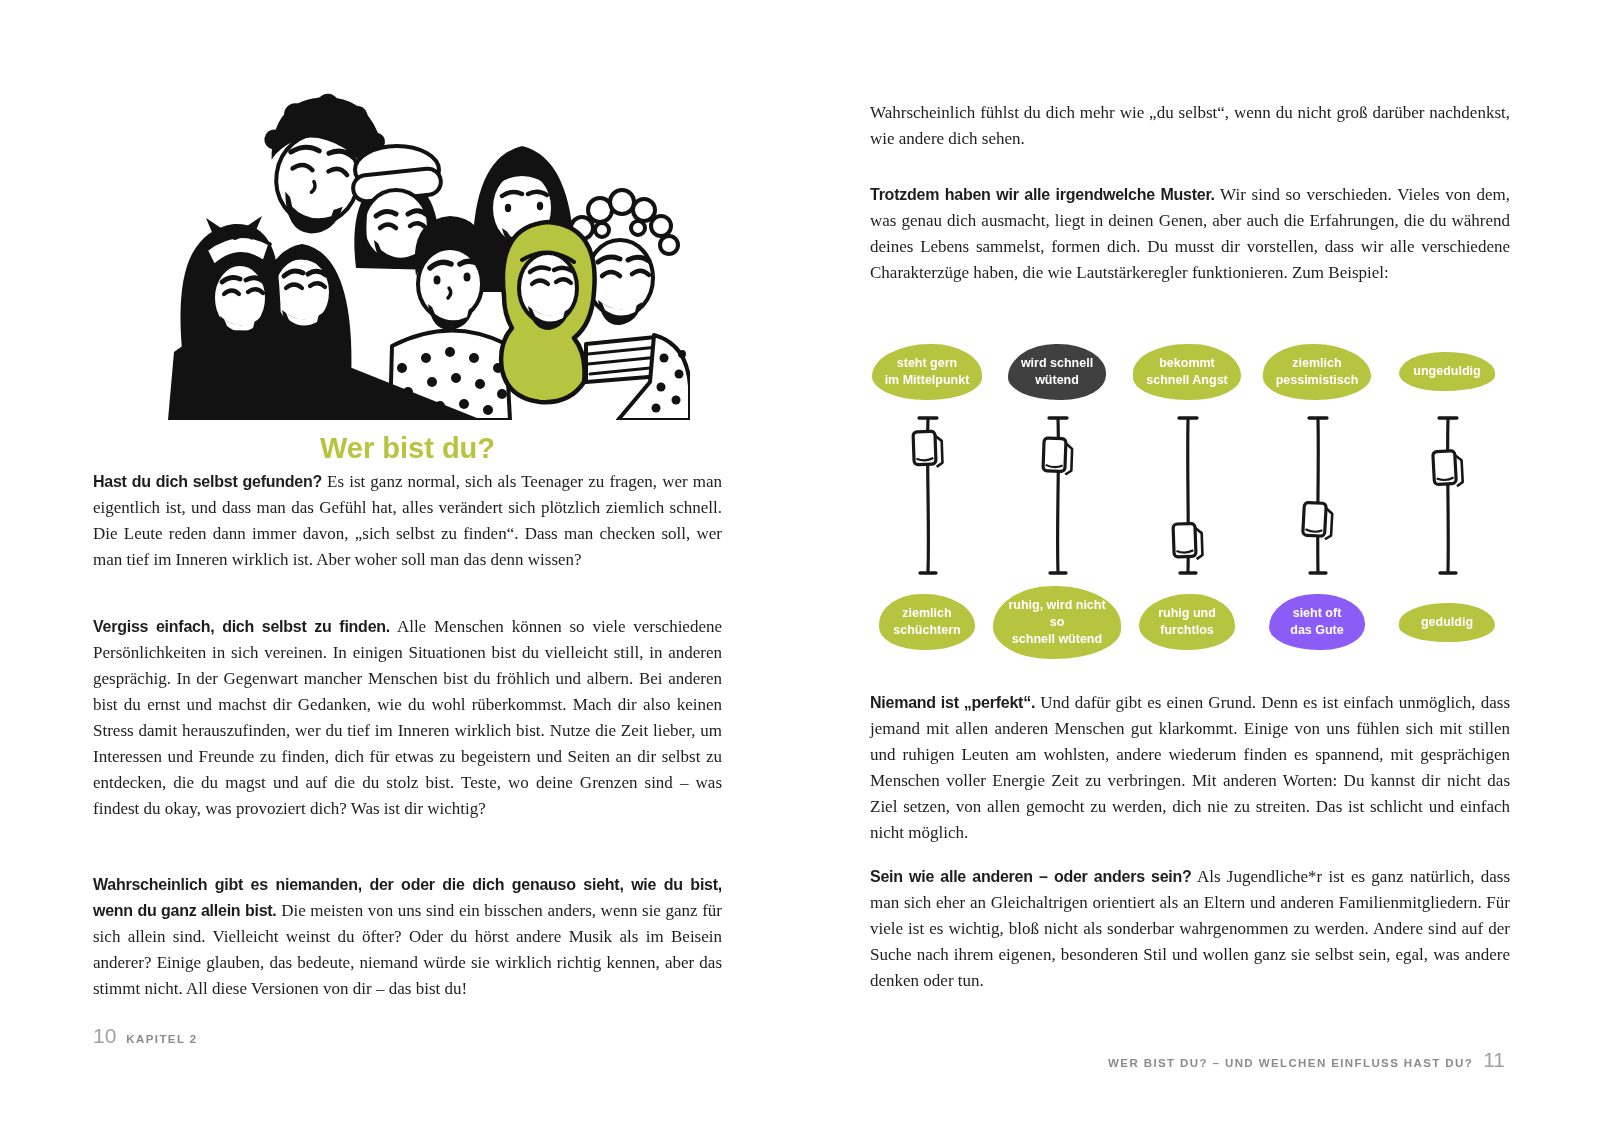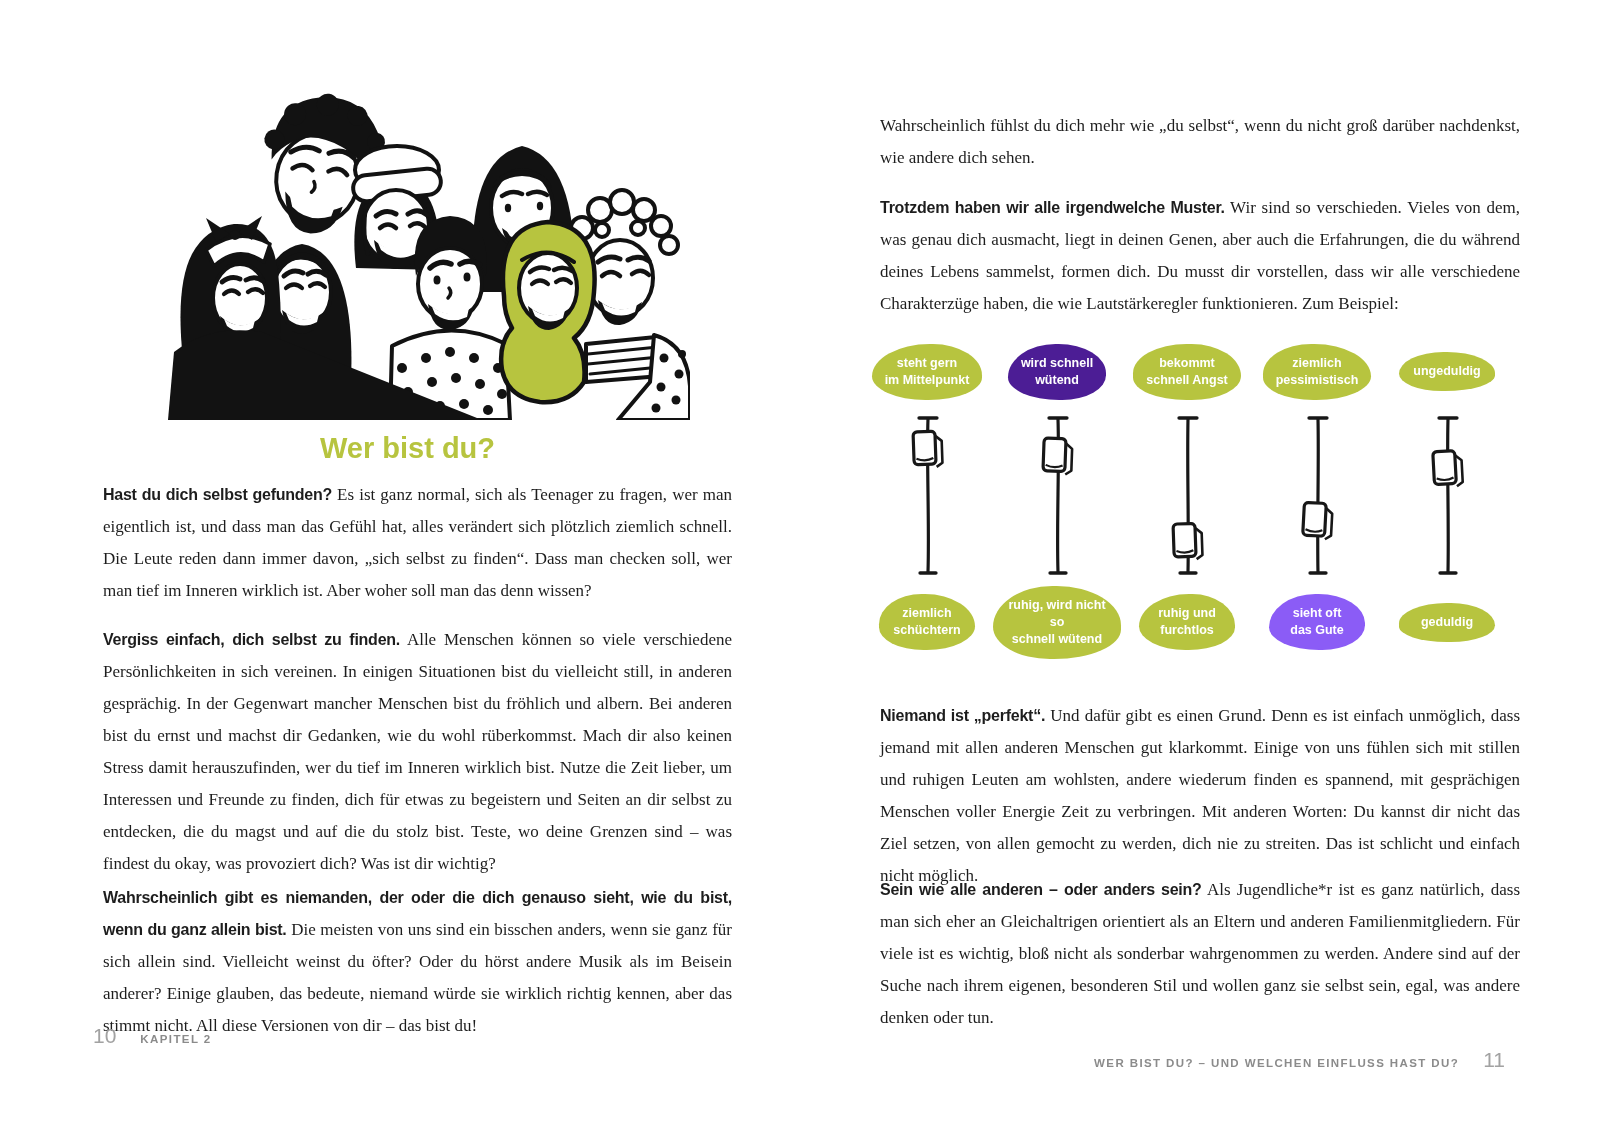--- a/index.html
+++ b/index.html
@@ -1,18 +1,18 @@
 <!DOCTYPE html>
 <html><head>
 <meta charset="utf-8">
 <style>
   html,body{margin:0;padding:0;background:#ffffff;}
   #spread{position:relative;width:1600px;height:1129px;background:#fff;overflow:hidden;
           font-family:"Liberation Serif",serif;color:#1d1d1d;}
-  .para{position:absolute;margin:10px;font-size:17px;line-height:32px;text-align:justify;}
+  .para{position:absolute;margin:0;font-size:17px;line-height:26px;text-align:justify;}
   .lead{font-family:"Liberation Sans",sans-serif;font-weight:700;font-size:16px;letter-spacing:-0.25px;}
   
   #illustration{position:absolute;left:150px;top:84px;width:540px;height:336px;}
   #page-title{position:absolute;left:93px;top:430px;width:629px;margin:0;text-align:center;
               font-family:"Liberation Sans",sans-serif;font-weight:700;font-size:29px;line-height:36px;}
   #l-p1{left:93px;top:469px;width:629px;}
   #l-p2{left:93px;top:614px;width:629px;}
   #l-p3{left:93px;top:872px;width:629px;}
   
   #r-p1{left:870px;top:100px;width:640px;}
@@ -28,21 +28,21 @@
   .blob{display:flex;align-items:center;justify-content:center;text-align:center;
         font-family:"Liberation Sans",sans-serif;font-weight:700;font-size:12.5px;line-height:1.35;
         color:#ffffff;white-space:pre-line;padding:11px 13px;min-width:70px;max-width:126px;}
   .r1{border-radius:54% 46% 50% 50%/60% 58% 42% 44%;}
   .r2{border-radius:46% 54% 52% 48%/56% 60% 44% 42%;}
   .r3{border-radius:50% 50% 46% 54%/62% 54% 46% 42%;}
   .r4{border-radius:48% 52% 54% 46%/58% 56% 42% 46%;}
   .r5{border-radius:52% 48% 48% 52%/55% 60% 45% 42%;}
   .slider-svg{display:block;}
   
-  .footer{position:absolute;display:flex;align-items:baseline;gap:24px;
+  .footer{position:absolute;display:flex;align-items:baseline;gap:10px;
           font-family:"Liberation Sans",sans-serif;}
   #footer-left{left:93px;top:1024px;}
   #footer-right{right:95px;top:1024px;margin-top:24px;}
   .pgnum{font-size:21px;color:#a2a2a2;}
   .runhead{font-size:11.5px;letter-spacing:1.4px;color:#8b8b8b;font-weight:700;}
 </style>
 </head>
 <body>
 
 <div id="spread">
@@ -233,21 +233,21 @@
         </g>
           </g>
       </svg>
       <div class="blob-slot slot-bottom">
           <div class="blob r2" style="background: rgb(183, 196, 63);">ziemlich
 schüchtern</div>
         </div>
     </div>
     <div class="col">
       <div class="blob-slot slot-top">
-          <div class="blob r3" style="background: #4c1d95;">wird schnell
+          <div class="blob r3" style="background: #404040;">wird schnell
 wütend</div>
         </div>
       <svg class="slider-svg" width="40" height="168" viewBox="0 0 40 168">
         <g stroke="#171717" stroke-linecap="round" fill="none">
           <path d="M12 6 H30" stroke-width="3.4"></path>
           <path d="M21 7 C22.5 55 19.5 110 21 161" stroke-width="3.2"></path>
           <path d="M13 162 H29" stroke-width="3.4"></path>
         </g>
         <g transform="translate(0 24.56)">
             <g transform="rotate(2 19 18)">

